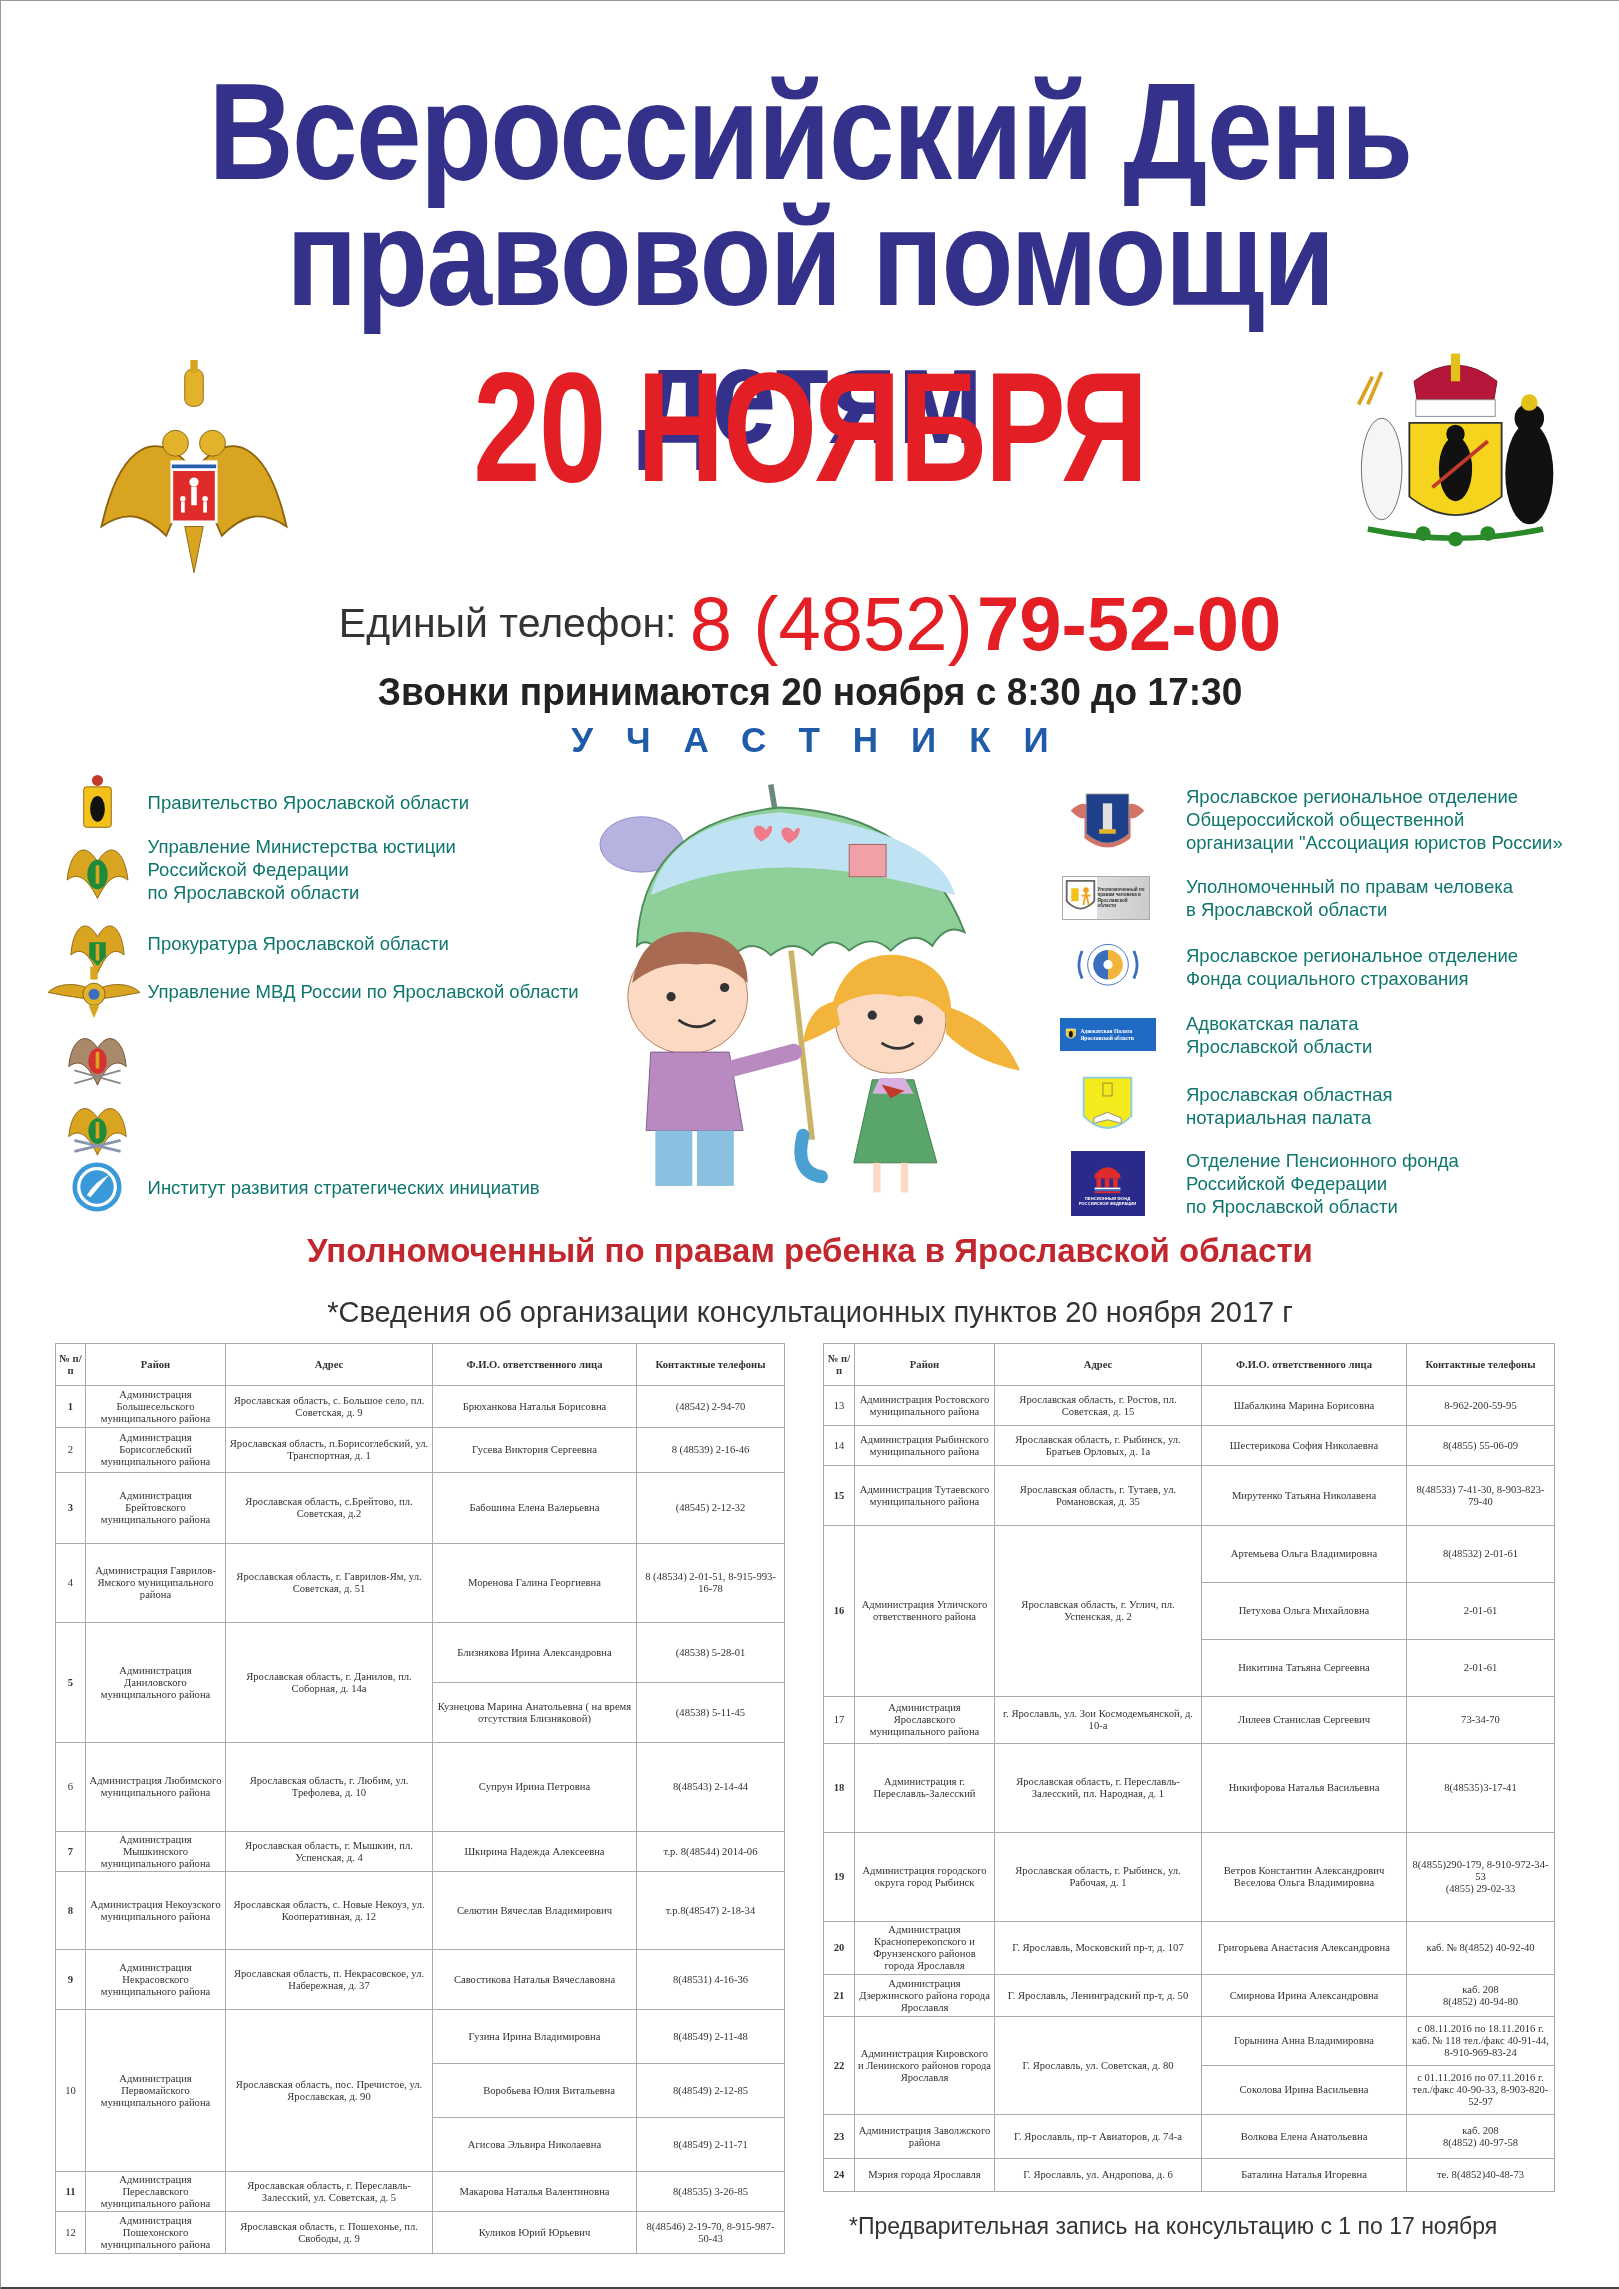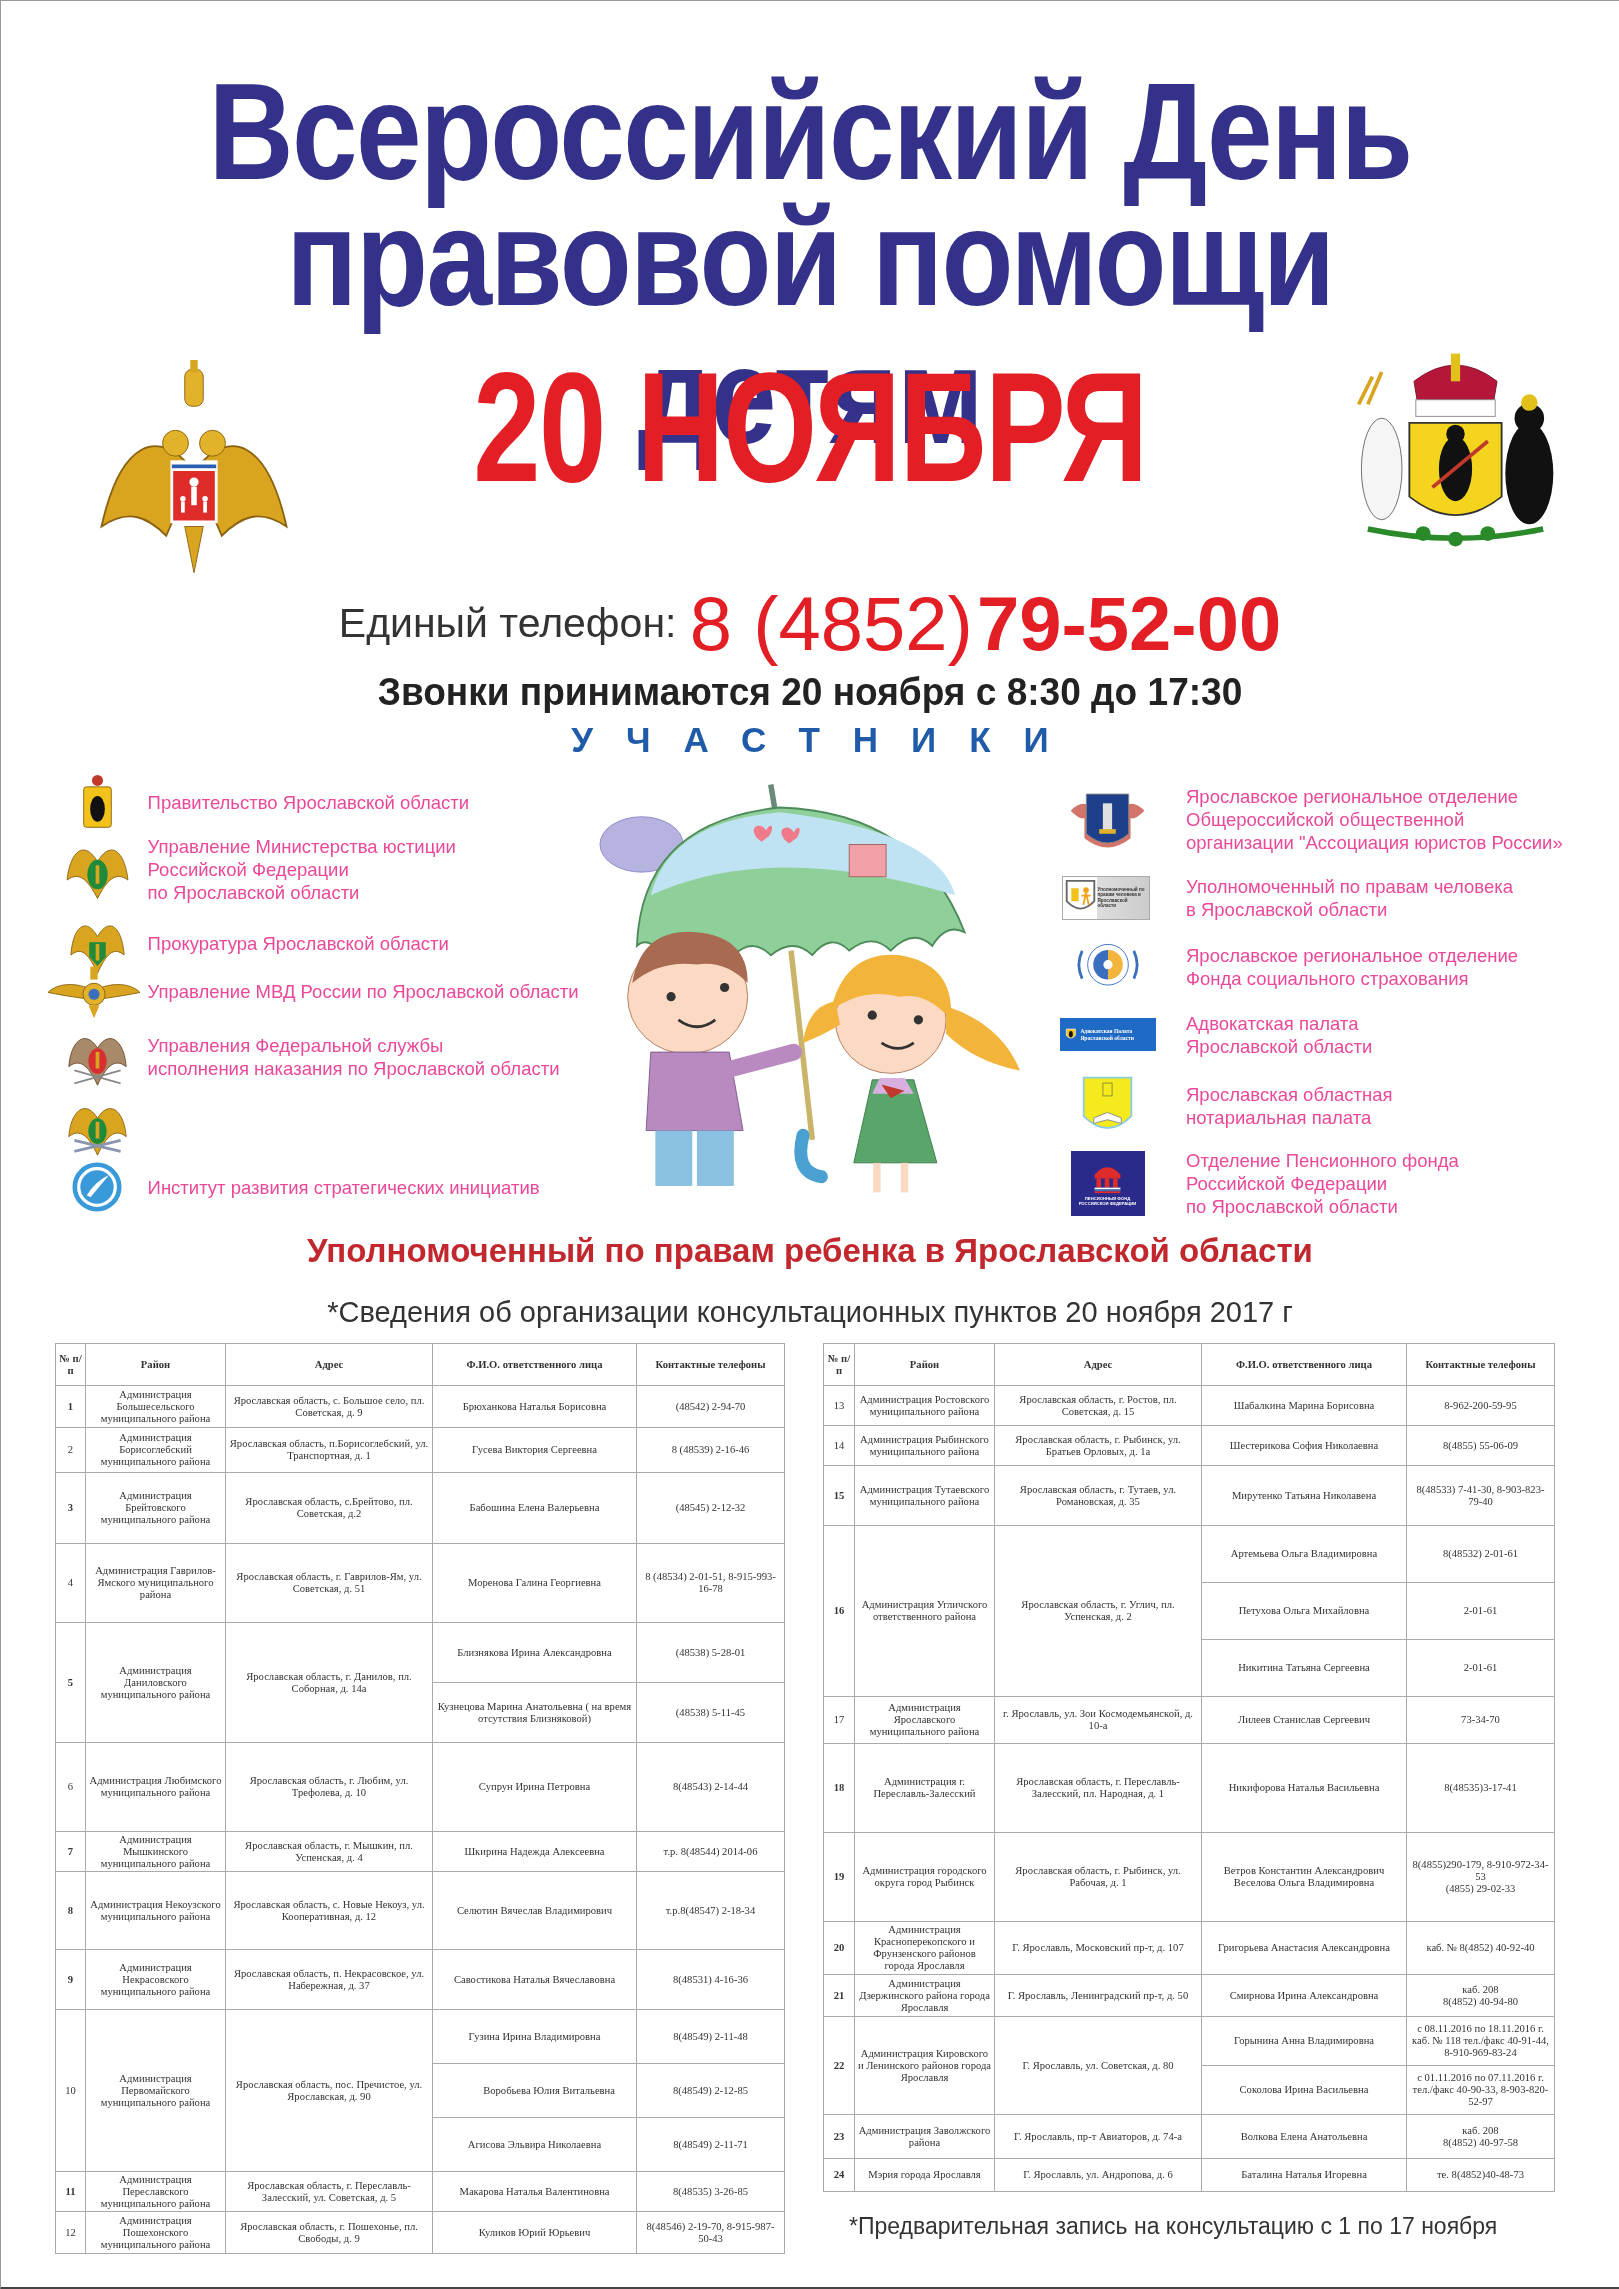--- a/index.html
+++ b/index.html
@@ -11,21 +11,21 @@
   .date { position: absolute; top: 349px; left: 0; width: 1620px; text-align: center; color: #e31e24; font-weight: bold; font-size: 155px; line-height: 157px; transform: scaleX(0.78); letter-spacing: -1.8px; }
   .emblem { position: absolute; }
   .phone-line { position: absolute; top: 580px; left: 0; width: 1620px; text-align: center; white-space: nowrap; }
   .phone-label { font-size: 41px; color: #333; vertical-align: middle; }
   .phone-code { font-size: 76px; color: #e31e24; vertical-align: middle; margin-left: 9.2px; }
   .phone-num { font-size: 76px; color: #e31e24; font-weight: bold; vertical-align: middle; }
   .calls { position: absolute; top: 670px; left: 0; width: 1620px; text-align: center; font-size: 39px; font-weight: bold; color: #222; transform: scaleX(0.95); }
   .participants-title { position: absolute; top: 720px; left: 0; width: 1620px; text-align: center; font-size: 35px; font-weight: bold; color: #1f5ba8; letter-spacing: 33px; padding-left: 33px; }
   .org { position: absolute; display: flex; align-items: center; }
   .org .logo { flex: 0 0 auto; display: flex; align-items: center; justify-content: center; }
-  .org .name { font-size: 18.5px; line-height: 23px; color: #ec4899; white-space: pre-line; }
+  .org .name { font-size: 18.5px; line-height: 23px; color: #0f766e; white-space: pre-line; }
   .red-sub { position: absolute; top: 1232px; left: 0; width: 1620px; text-align: center; font-size: 33px; font-weight: bold; color: #c1272d; }
   .info { position: absolute; top: 1296px; left: 0; width: 1620px; text-align: center; font-size: 29px; color: #333; }
   table.t { position: absolute; border-collapse: collapse; font-family: "Liberation Serif", serif; font-size: 10.6px; color: #333; table-layout: fixed; }
   table.t th, table.t td { border: 0.9px solid #aaa; text-align: center; vertical-align: middle; padding: 0.9px 2.8px; line-height: 12px; }
   table.t th { font-weight: bold; font-size: 10.6px; }
   table.t td.num { font-weight: bold; }
   .footnote { position: absolute; top: 2213px; left: 849px; font-size: 23px; color: #333; }
   .illus { position: absolute; left: 586px; top: 766px; width: 471px; height: 443px; }
 </style>
 </head>
@@ -134,22 +134,20 @@
 <div class="org" style="left:51px;top:1024px;height:65px;">
   <div class="logo" style="width:92px;">
     <svg width="61" height="65" viewBox="0 0 66 70">
         <path d="M33 26 C20 5 4 18 2 46 C14 36 24 46 33 66 C42 46 52 36 64 46 C62 18 46 5 33 26Z" fill="#a88a6a" stroke="#6a4a2a"></path>
         <ellipse cx="33" cy="40" rx="10" ry="14" fill="#d83030"></ellipse>
         <rect x="31" y="30" width="4" height="18" fill="#d9a520"></rect>
         <line x1="8" y1="64" x2="58" y2="50" stroke="#888" stroke-width="2"></line>
         <line x1="8" y1="50" x2="58" y2="64" stroke="#888" stroke-width="2"></line>
       </svg>
   </div>
-  <div class="name" style="margin-left:4.6px;">Управления Федеральной службы
-исполнения наказания по Ярославской области</div>
 </div>
 <div class="org" style="left:51px;top:1094px;height:65px;">
   <div class="logo" style="width:92px;">
     <svg width="61" height="65" viewBox="0 0 66 70">
         <path d="M33 26 C20 5 4 18 2 46 C14 36 24 46 33 66 C42 46 52 36 64 46 C62 18 46 5 33 26Z" fill="#d9a520" stroke="#8a6210"></path>
         <ellipse cx="33" cy="40" rx="10" ry="14" fill="#1e8a3a"></ellipse>
         <rect x="31" y="30" width="4" height="18" fill="#d9a520"></rect>
         <line x1="8" y1="62" x2="58" y2="50" stroke="#8a96b0" stroke-width="3"></line>
         <line x1="8" y1="50" x2="58" y2="62" stroke="#8a96b0" stroke-width="3"></line>
       </svg>

